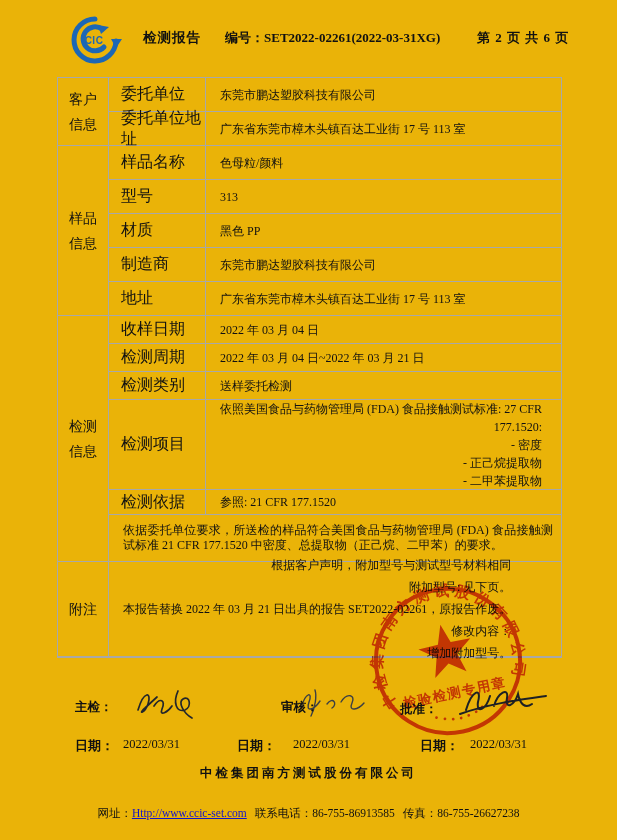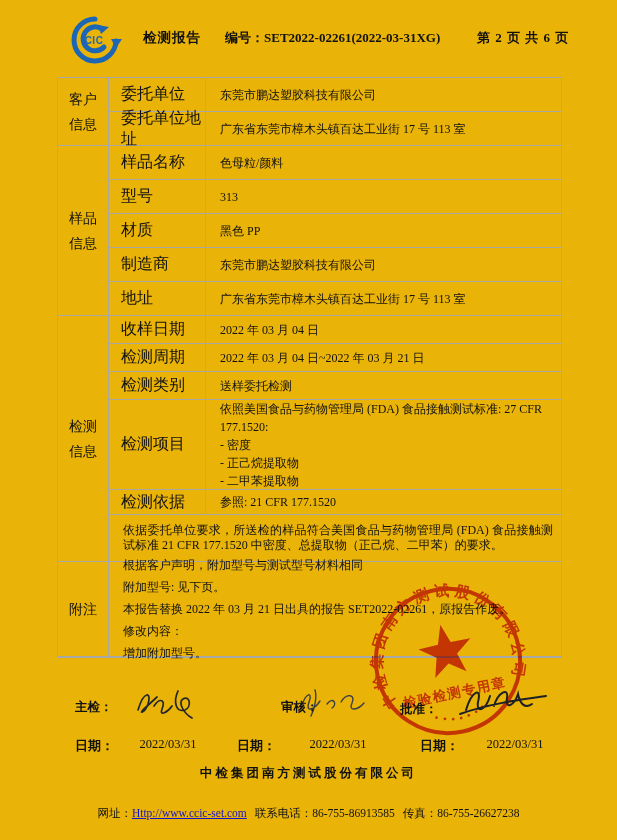--- a/index.html
+++ b/index.html
@@ -17,29 +17,29 @@
   .sec + .sec{border-top:1px solid #a8a8a8;}
   .cat{width:51px;min-width:51px;border-right:1px solid #a8a8a8;display:flex;align-items:center;
        justify-content:center;text-align:right;white-space:pre-line;line-height:25px;
        font-size:14px;box-sizing:border-box;}
   .rows{flex:1;display:flex;flex-direction:column;}
   .row{display:flex;}
   .row + .row{border-top:1px solid #a8a8a8;}
   .lbl{width:97px;min-width:97px;border-right:1px solid #a8a8a8;display:flex;align-items:center;
        padding-left:12px;box-sizing:border-box;font-size:16px;}
   .val{flex:1;display:flex;align-items:center;padding:4px 8px 4px 14px;box-sizing:border-box;
-       font-size:12px;line-height:18px;white-space:pre-line;}
+       font-size:12px;line-height:18px;white-space:pre-line;text-align:right;}
   .h33{height:33px;} .h27{height:27px;} .hproj{height:89px;} .h24{height:24px;}
   .hconc{height:46px;} .hnote{height:94px;}
   .hconc .val{line-height:15.5px;text-align:justify;}
   .hnote .val{line-height:22px;padding-top:2px;padding-bottom:2px;}
   
   .sig-label{font-size:12.5px;font-weight:bold;z-index:7;}
   .date-label{font-size:13px;font-weight:bold;}
-  .date-val{font-size:12.5px;width:90px;text-align:center;}
+  .date-val{font-size:12.5px;width:90px;text-align:left;}
   .sig-svg{z-index:6;}
   
   .stamp{left:369px;top:582px;width:158px;height:158px;transform:rotate(-12deg);
          opacity:.93;mix-blend-mode:multiply;z-index:5;}
   
   .f-company{left:0;top:765px;width:100%;text-align:center;font-weight:bold;
              font-size:12.5px;letter-spacing:3px;}
   .f-line{left:0;width:100%;text-align:center;font-size:11.5px;}
   .f1{top:789px;} .f2{top:806px;}
   .weblink{color:#1414cc;text-decoration:underline;font-family:"Liberation Serif",serif;}

